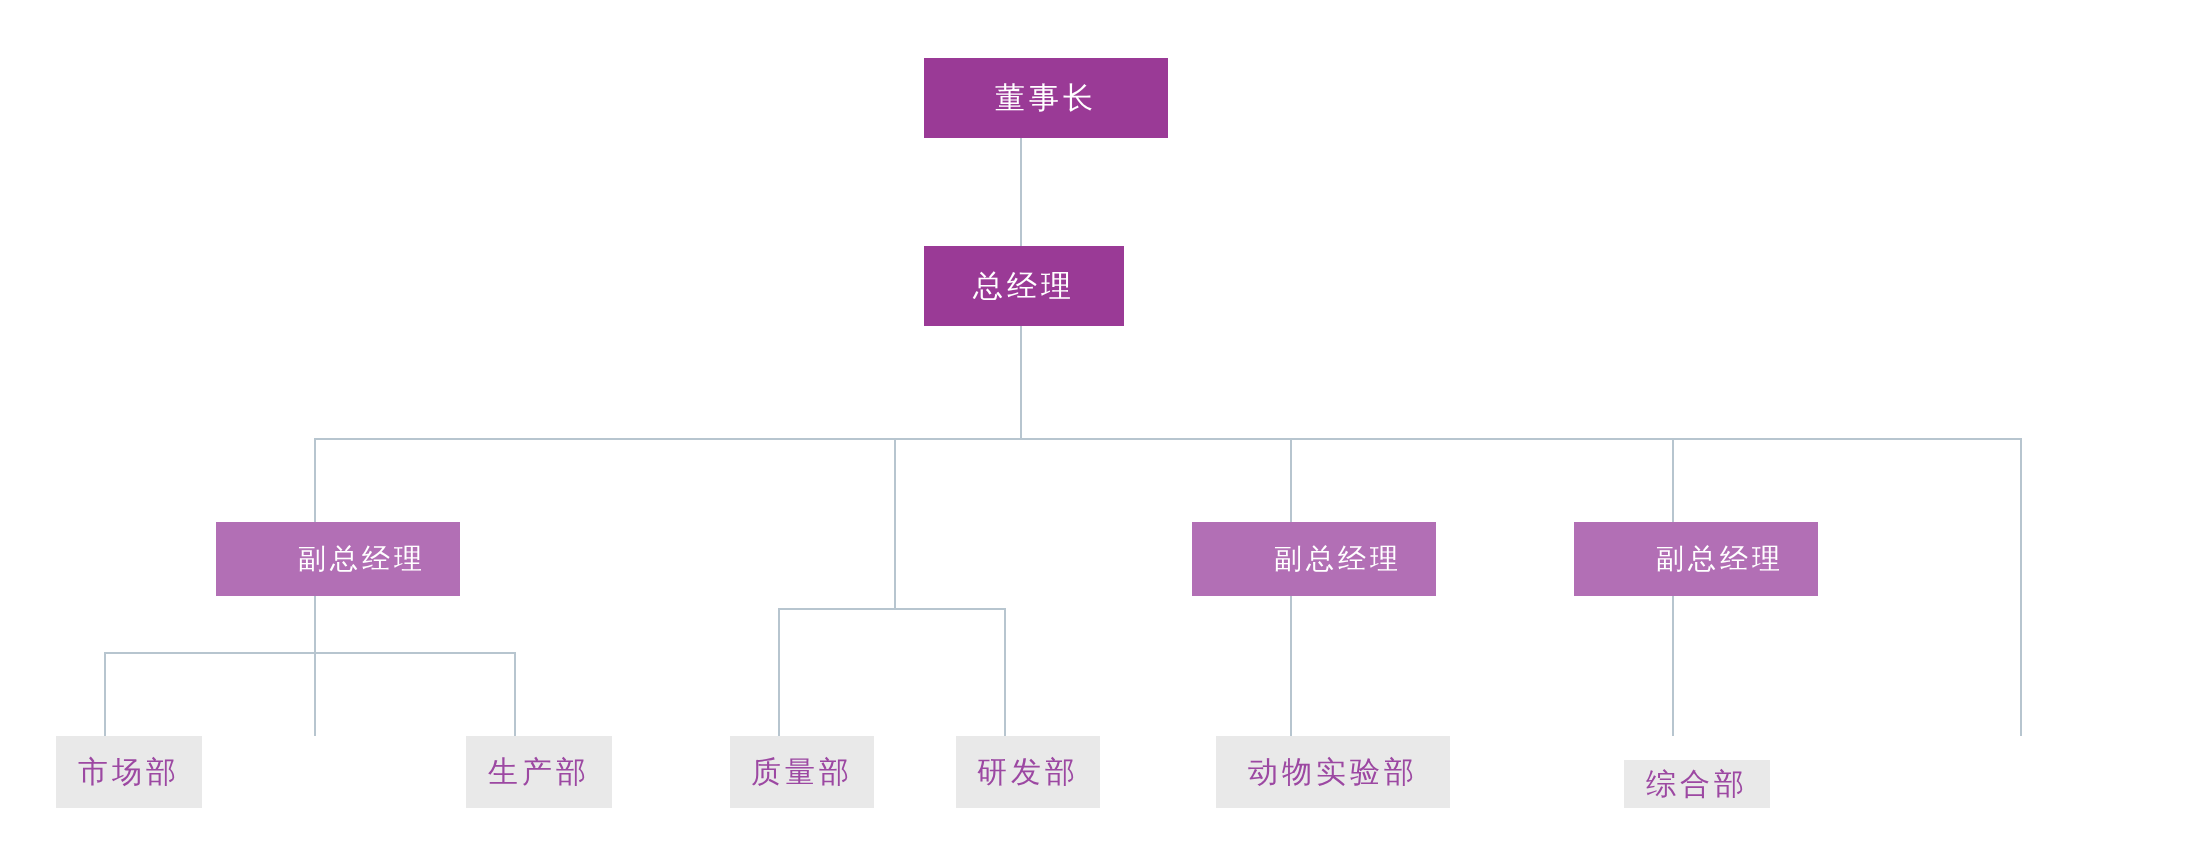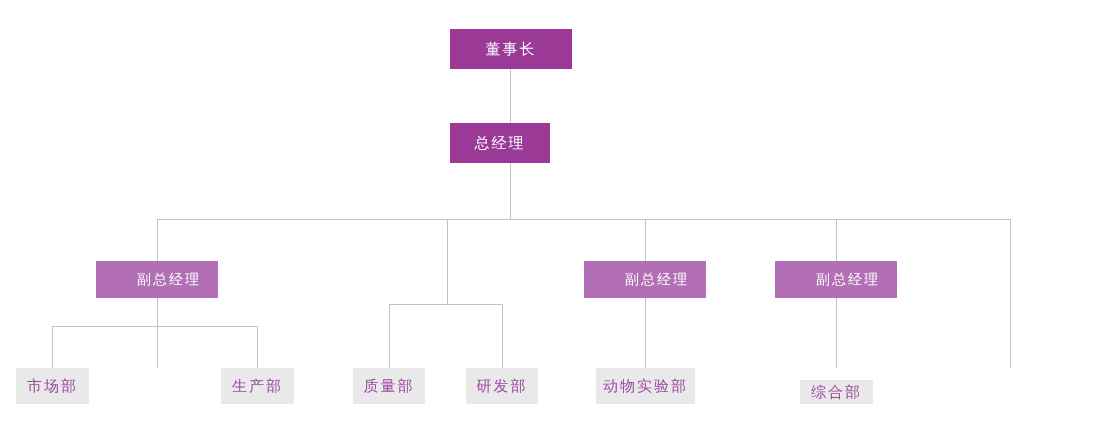--- a/index.html
+++ b/index.html
@@ -24,20 +24,21 @@
   .node {
     position: absolute;
     display: flex;
     align-items: center;
     justify-content: center;
     font-size: 15px;
     letter-spacing: 2px;
     text-align: center;
     white-space: nowrap;
     box-sizing: border-box;
+    margin-left: 12px;
   }
   .node.exec {
     background: var(--executive-box, #9a3a96);
     color: var(--executive-text, #ffffff);
   }
   .node.deputy {
     background: var(--deputy-box, #b26fb5);
     color: var(--deputy-text, #ffffff);
     font-size: 14px;
     padding-left: 24px;
@@ -87,18 +88,18 @@
 
   <div class="node dept" style="left:16px;top:368px;width:73px;height:36px">市场部</div>
 
 
   <div class="node dept" style="left:221px;top:368px;width:73px;height:36px">生产部</div>
 
   <div class="node dept" style="left:353px;top:368px;width:72px;height:36px">质量部</div>
 
   <div class="node dept" style="left:466px;top:368px;width:72px;height:36px">研发部</div>
 
-  <div class="node dept" style="left:596px;top:368px;width:99px;height:36px">动物实验部</div>
+  <div class="node dept" style="left:596px;top:368px;width:117px;height:36px">动物实验部</div>
 
   <div class="node dept" style="left:800px;top:380px;width:73px;height:24px">综合部</div>
 
 
 </div>
 
 </body></html>

